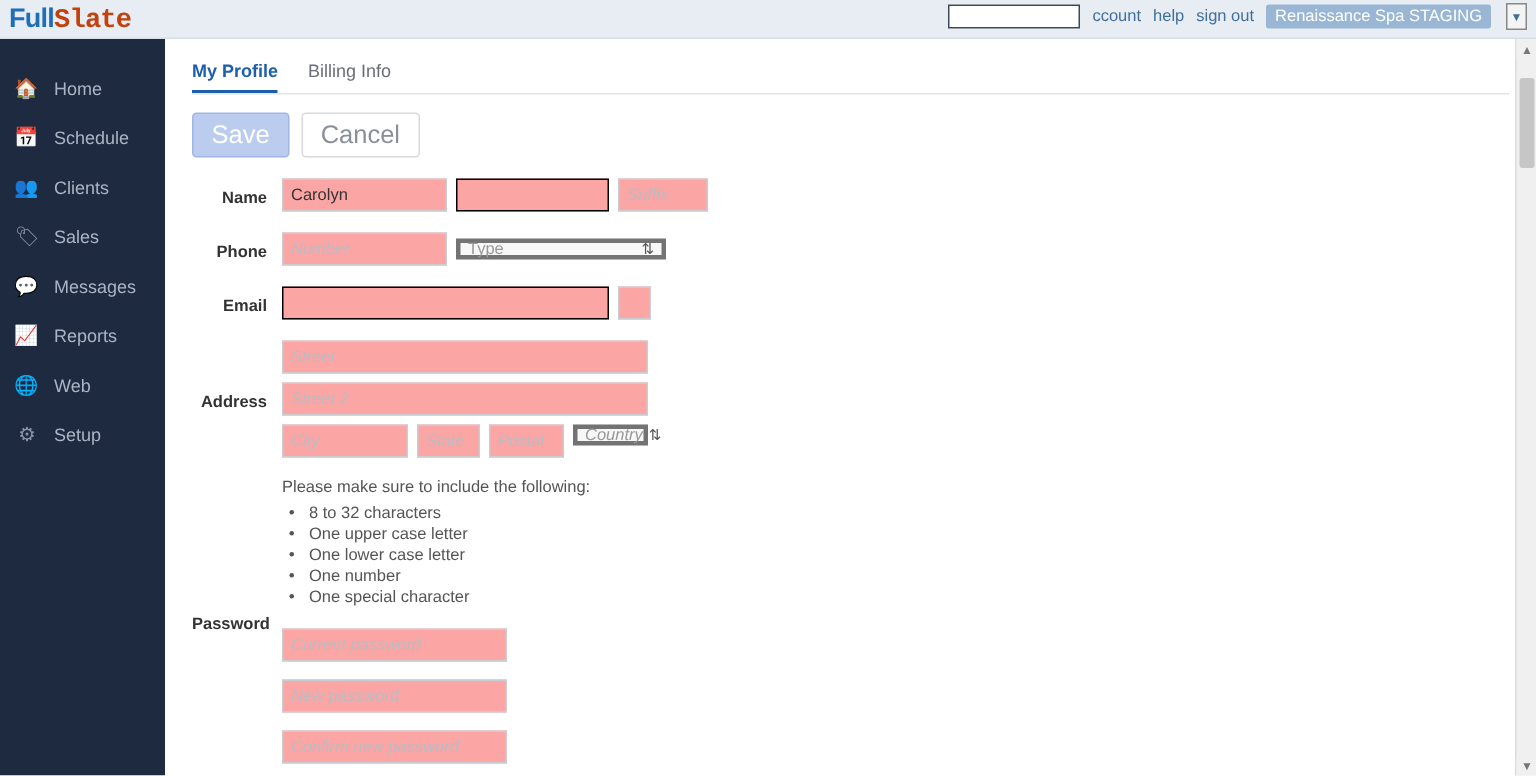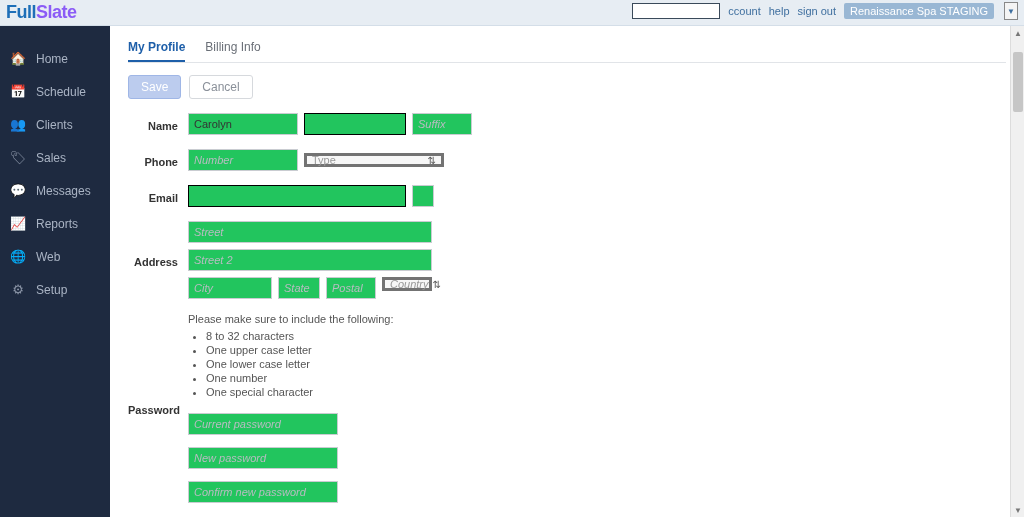--- a/index.html
+++ b/index.html
@@ -10,21 +10,21 @@
   .topbar {
     height: 26px;
     background: #e7edf3;
     border-bottom: 1px solid #d4dee8;
     display: flex;
     align-items: center;
     position: relative;
   }
   .logo { margin-left: 6px; font-size: 18px; font-weight: 600; letter-spacing: -0.5px; }
   .logo .a { color: #1e6fb8; }
-  .logo .b { color: #8b5cf6; }
+  .logo .b { color: #c2410c; font-family: Liberation Mono, monospace; }
   .top-right {
     position: absolute; right: 6px; top: 2px;
     display: flex; align-items: center; gap: 8px;
     font-size: 11px; color: #3f6f9f;
   }
   .top-right input.account-field {
     width: 88px; height: 16px; border: 1px solid #3a4a5a;
     font-size: 11px; padding: 0 2px; background: #fff;
   }
   .top-right a { color: #3f6f9f; text-decoration: none; cursor: pointer; }
@@ -59,34 +59,34 @@
     display: flex; gap: 20px; border-bottom: 1px solid #e1e4e8;
     font-size: 12px; margin-bottom: 12px;
   }
   .tab { padding: 4px 0 6px; color: #6a6f77; cursor: pointer; }
   .tab.active { color: #1e5fa9; border-bottom: 2px solid #1e5fa9; font-weight: 600; }
 
   
   .actions { display: flex; gap: 8px; margin: 0 0 14px 0; }
   .btn {
     border: 1px solid #d6d9dd; border-radius: 3px; padding: 4px 12px;
-    font-size: 12px; background: #fff; cursor: pointer;
+    font-size: 17px; background: #fff; cursor: pointer;
   }
   .btn.save {
     background: #bcccee; border-color: #9fb6e6; color: #fff;
   }
   .btn.cancel { color: #8a9099; }
 
   
   .form-row { display: flex; align-items: center; margin-bottom: 14px; }
   .form-row .lbl { width: 60px; text-align: right; padding-right: 10px; font-weight: bold; font-size: 11px; color: #333; padding-top: 4px; }
   .form-row .fields { display: flex; flex-wrap: wrap; gap: 6px; align-items: center; }
   .text-input {
     height: 22px; border: 1px solid #c9ccd1; padding: 0 5px;
-    font-size: 11px; color: #333; background: #22c55e;
+    font-size: 11px; color: #333; background: #fca5a5;
   }
   .text-input::placeholder { color: #b9bcc2; font-style: italic; }
   .focused { border-color: #000 !important; }
   .w-first { width: 110px; }
   .w-last { width: 102px; }
   .w-suffix { width: 60px; }
   .w-phone { width: 110px; }
   .w-phone-type { width: 140px; }
   .w-email { width: 218px; }
   .w-email2 { width: 22px; }

